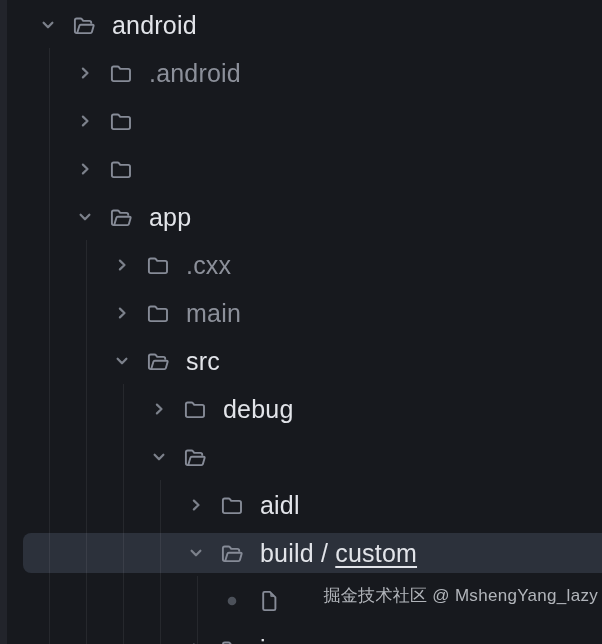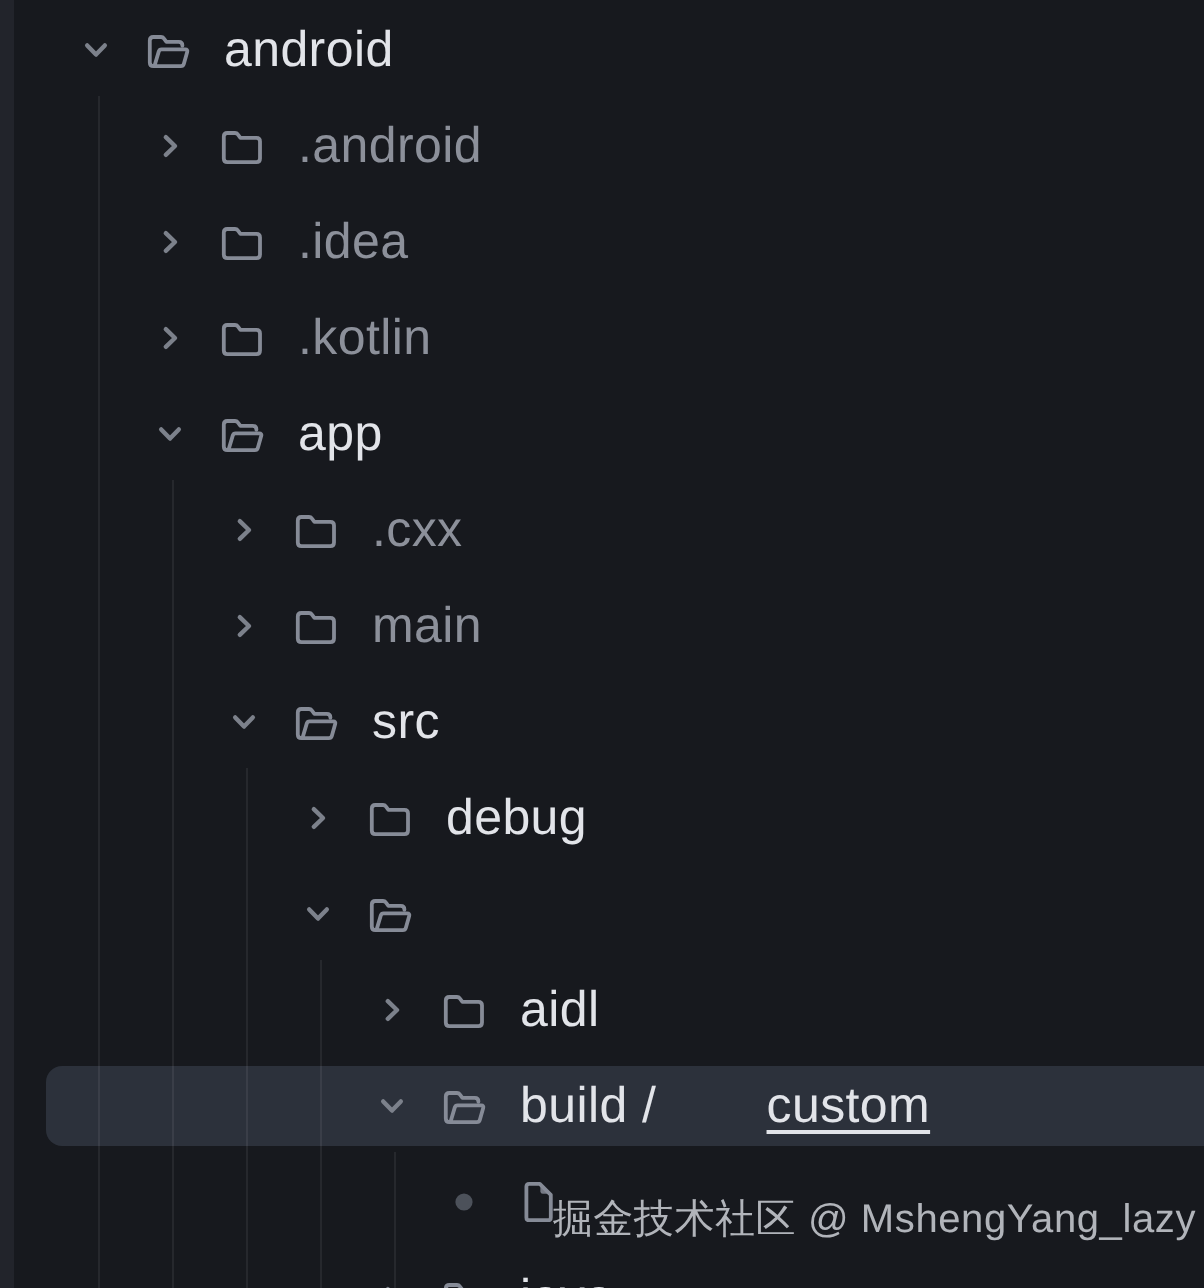--- a/index.html
+++ b/index.html
@@ -45,32 +45,31 @@
   .icon {
     width: 24px; height: 24px; flex: none; margin-right: 16px;
     display: flex; align-items: center; justify-content: center;
     color: var(--icon, #868b97);
   }
   .label { white-space: pre; }
   .label .link {
     text-decoration: underline;
     text-underline-offset: 4px;
     text-decoration-thickness: 2px;
-    margin-left: 48px;
   }
 
   .guides { position: absolute; inset: 0; z-index: 5; pointer-events: none; }
   .guide {
     position: absolute; width: 1px; bottom: 0;
     background: var(--guide, rgba(255,255,255,0.06));
   }
 
   .watermark {
-    position: absolute; right: 4px; top: 596px; z-index: 6;
-    font-size: 20px; letter-spacing: 0.3px;
+    position: absolute; right: 4px; top: 584px; z-index: 6;
+    font-size: 17px; letter-spacing: 0.3px;
     color: var(--watermark, rgba(205,208,214,0.85));
     white-space: nowrap;
   }
 </style>
 </head>
 <body>
 
 <div id="panel">
   <div class="edge-strip"></div>
   <div class="tree" id="tree">
@@ -105,34 +104,32 @@
     <span class="chevron">
           <svg width="16" height="16" viewBox="0 0 16 16" fill="none">
             <path d="M5.9 3.6 L10.5 8 L5.9 12.4" stroke="currentColor" stroke-width="2.2" stroke-linecap="round" stroke-linejoin="round"></path>
           </svg>
         </span>
     <span class="icon">
           <svg width="24" height="23" viewBox="0 0 24 23" fill="none">
             <path d="M2.9 17.3 L2.9 6.3 Q2.9 4.5 4.7 4.5 L8.5 4.5 Q9.4 4.5 9.9 5.2 L11.2 6.9 L19.2 6.9 Q21 6.9 21 8.7 L21 17.3 Q21 19.1 19.2 19.1 L4.7 19.1 Q2.9 19.1 2.9 17.3 Z" stroke="currentColor" stroke-width="1.9" stroke-linejoin="round"></path>
           </svg>
         </span>
-    <span class="label">.idea</span>
   </div>
       <div class="row dim" style="top: 149px; padding-left: 77px;">
     <span class="chevron">
           <svg width="16" height="16" viewBox="0 0 16 16" fill="none">
             <path d="M5.9 3.6 L10.5 8 L5.9 12.4" stroke="currentColor" stroke-width="2.2" stroke-linecap="round" stroke-linejoin="round"></path>
           </svg>
         </span>
     <span class="icon">
           <svg width="24" height="23" viewBox="0 0 24 23" fill="none">
             <path d="M2.9 17.3 L2.9 6.3 Q2.9 4.5 4.7 4.5 L8.5 4.5 Q9.4 4.5 9.9 5.2 L11.2 6.9 L19.2 6.9 Q21 6.9 21 8.7 L21 17.3 Q21 19.1 19.2 19.1 L4.7 19.1 Q2.9 19.1 2.9 17.3 Z" stroke="currentColor" stroke-width="1.9" stroke-linejoin="round"></path>
           </svg>
         </span>
-    <span class="label">.kotlin</span>
   </div>
       <div class="row" style="top: 197px; padding-left: 77px;">
     <span class="chevron">
           <svg width="16" height="16" viewBox="0 0 16 16" fill="none">
             <path d="M3.6 5.7 L8 10.3 L12.4 5.7" stroke="currentColor" stroke-width="2.2" stroke-linecap="round" stroke-linejoin="round"></path>
           </svg>
         </span>
     <span class="icon">
           <svg width="24" height="23" viewBox="0 0 24 23" fill="none">
             <path d="M19.2 8.9 L19.2 8.7 Q19.2 6.9 17.4 6.9 L11.2 6.9 L9.9 5.2 Q9.4 4.5 8.5 4.5 L4.7 4.5 Q2.9 4.5 2.9 6.3 L2.9 17.3 Q2.9 19.1 4.7 19.1 L5.2 19.1" stroke="currentColor" stroke-width="1.9" stroke-linecap="round" stroke-linejoin="round"></path>

